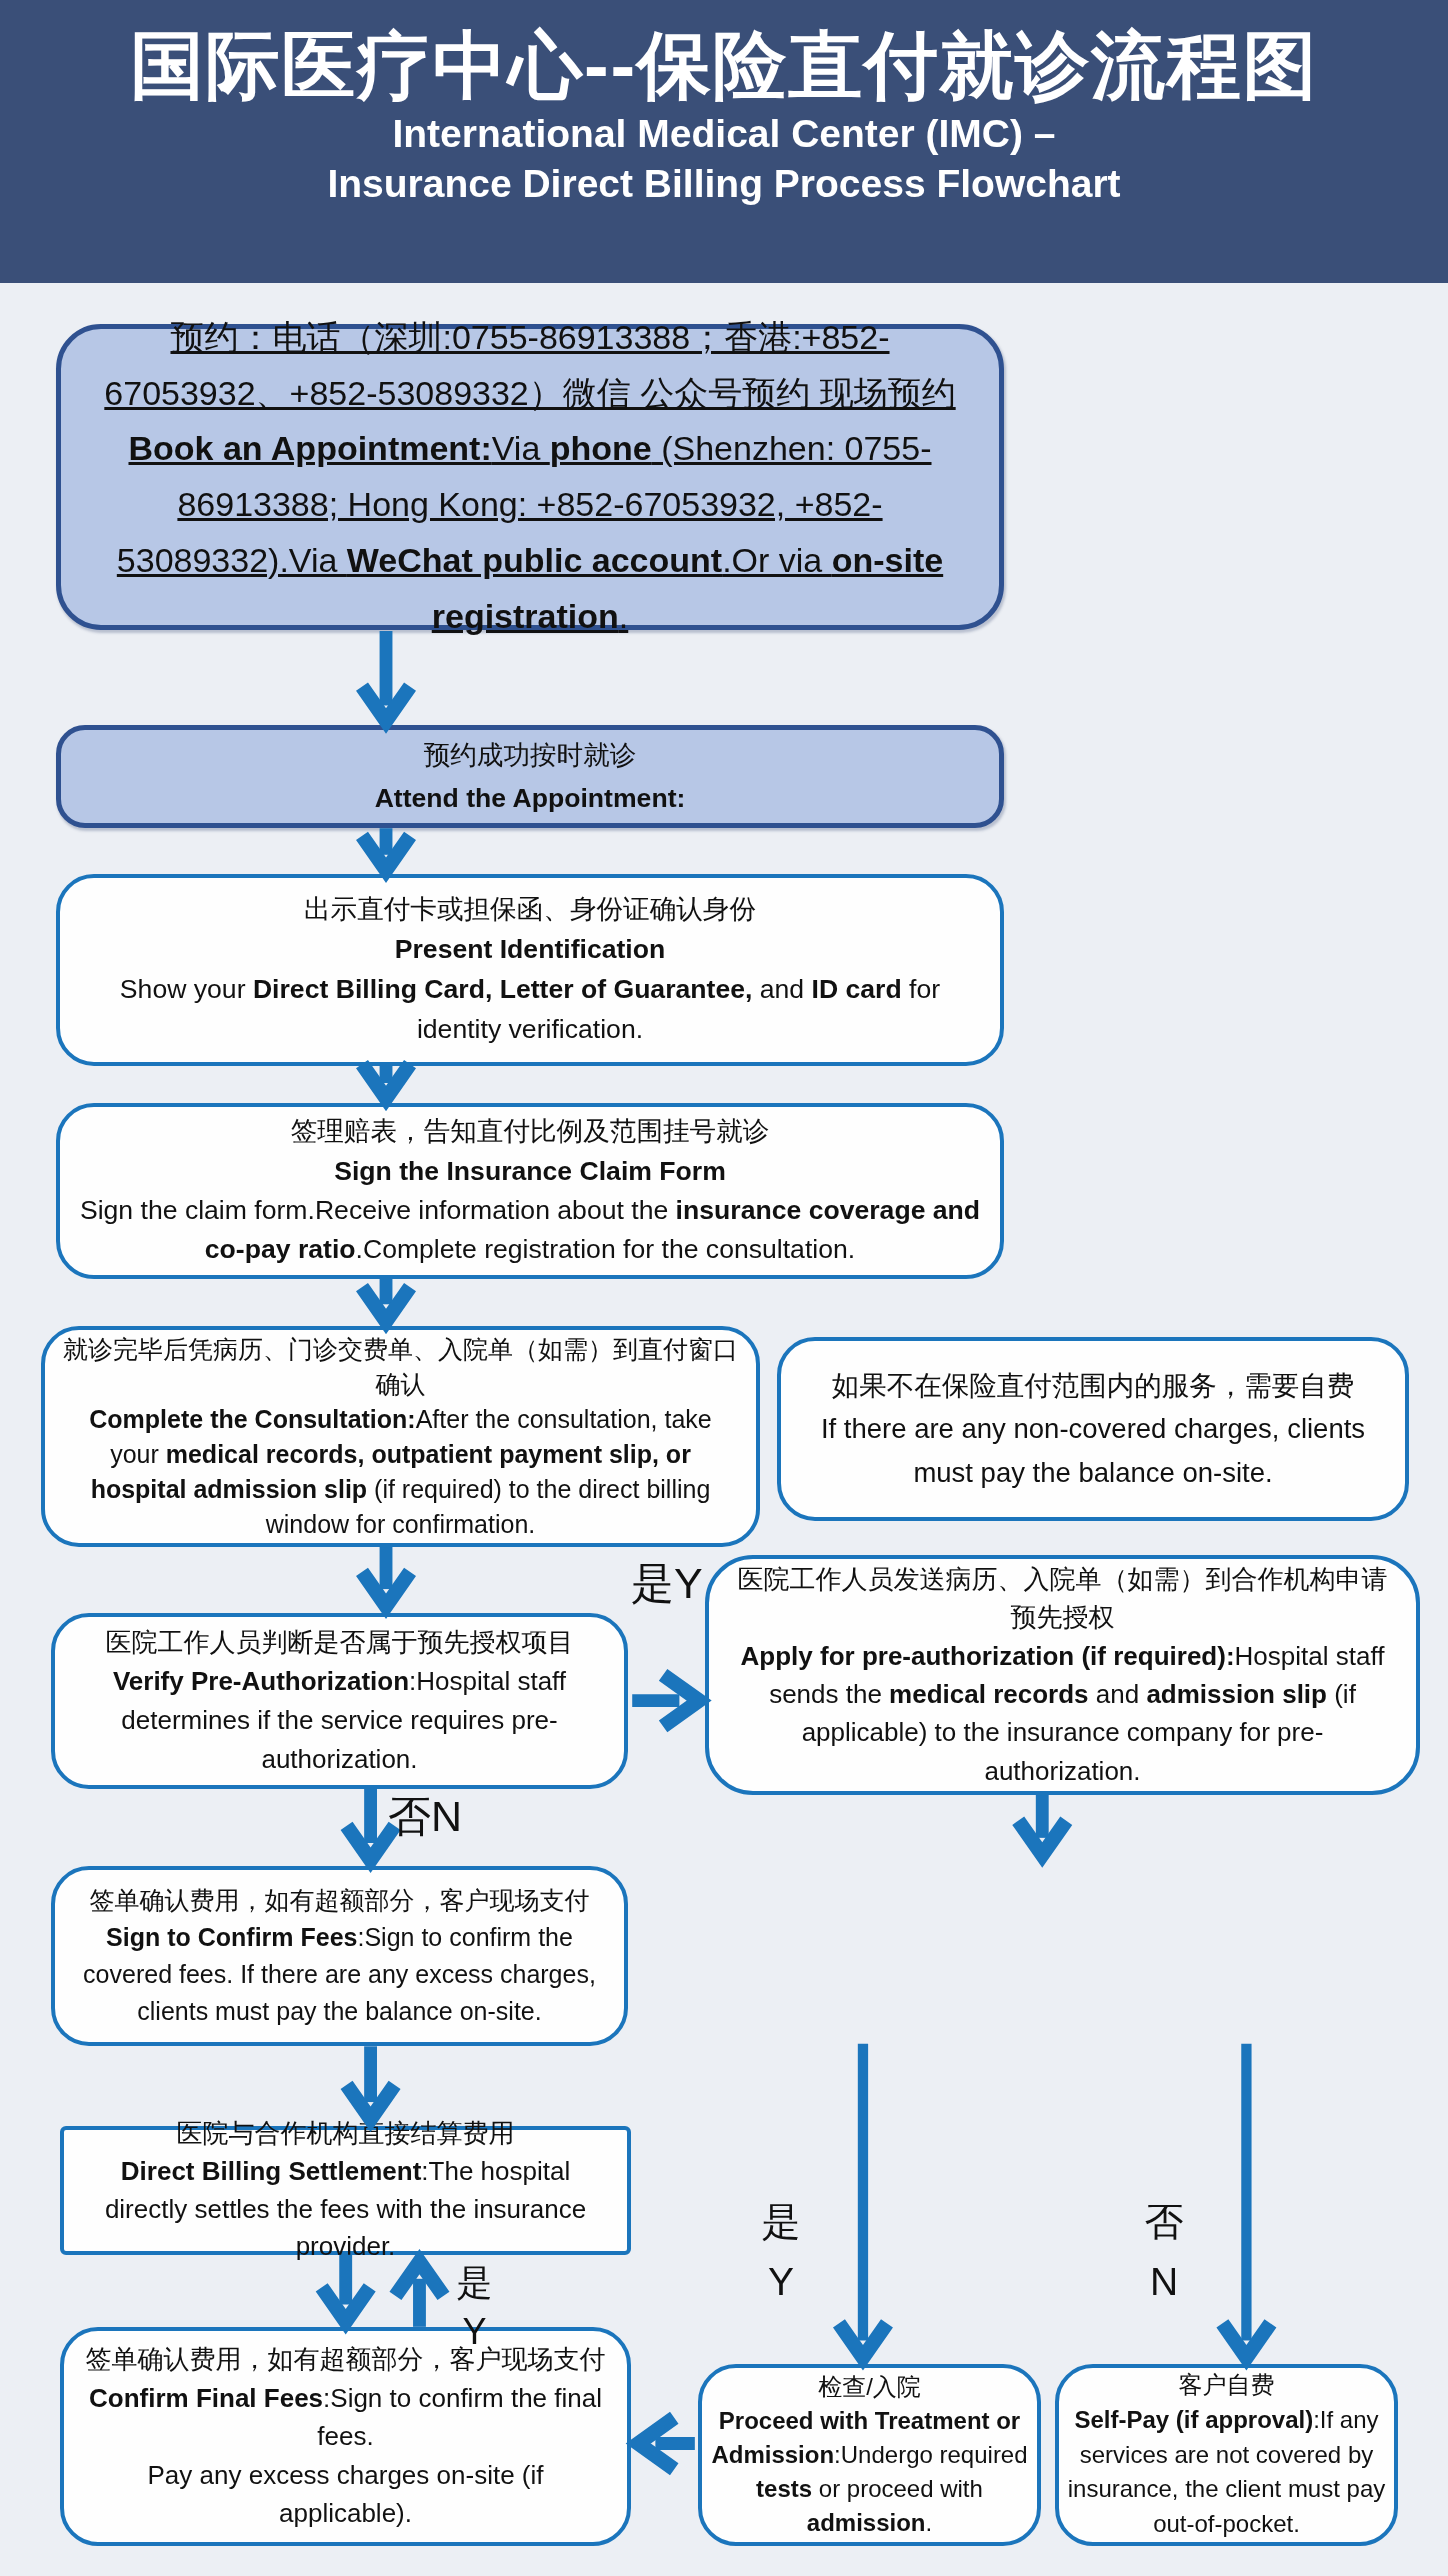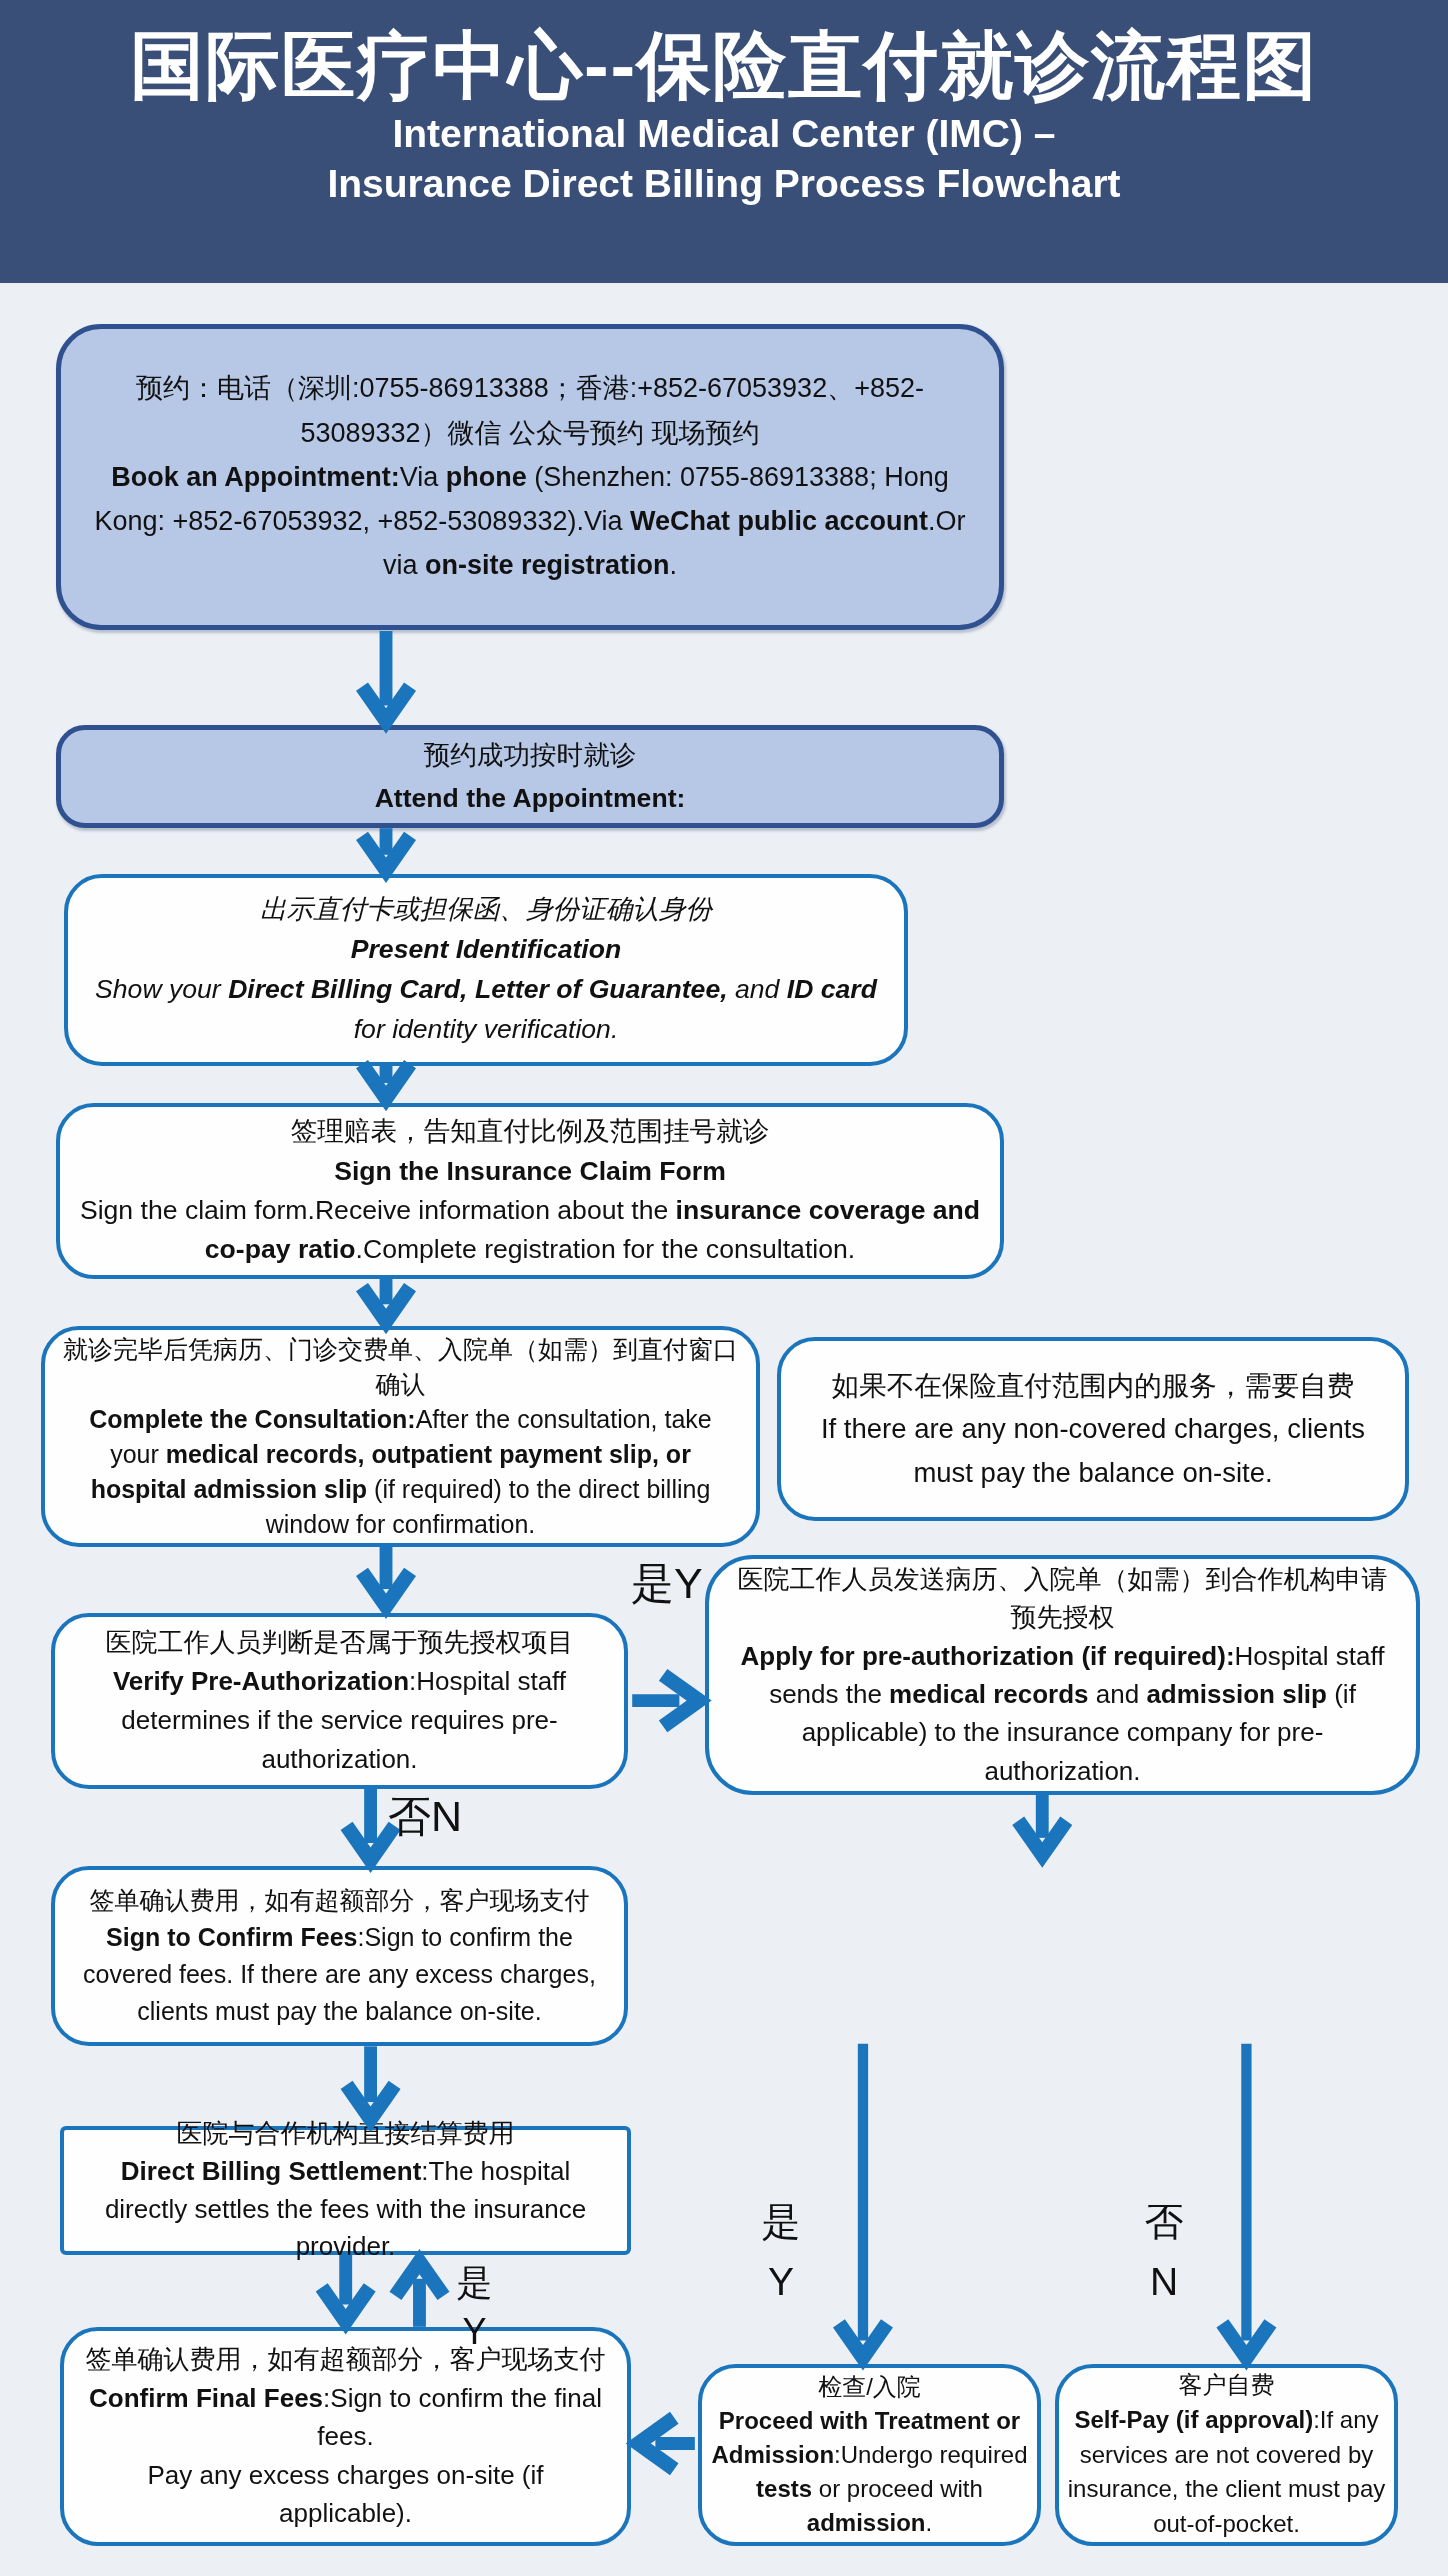--- a/index.html
+++ b/index.html
@@ -22,21 +22,21 @@
   .white{background:var(--box-white-fill);border:4.3px solid var(--box-white-border);border-radius:38px;}
   .b{font-weight:700;}
   .arrows{position:absolute;left:0;top:0;z-index:3;pointer-events:none;}
   .ar .stem{stroke:var(--arrow-color);stroke-width:15;fill:none;}
   .ar .stem-thin{stroke:var(--arrow-color);stroke-width:12;fill:none;}
   .ar .head{stroke:var(--arrow-color);stroke-width:17;fill:none;stroke-linejoin:miter;}
   .lbl{position:absolute;color:var(--text-color);font-size:43px;line-height:1.1;z-index:4;}
   .stack{text-align:center;font-size:39px;line-height:1.55;}
   .stack span{display:block;}
   
-  .t-book{font-size:27px;line-height:1.64;}
+  .t-book{font-size:34px;line-height:1.64;text-decoration:underline;}
   .t-attend{font-size:26.6px;line-height:1.6;}
   .t-present{font-size:26.6px;line-height:1.5;}
   .t-claim{font-size:26.6px;line-height:1.48;}
   .t-complete{font-size:25px;line-height:1.4;}
   .t-noncov{font-size:27.5px;line-height:1.58;}
   .t-verify{font-size:26px;line-height:1.5;}
   .t-apply{font-size:26px;line-height:1.48;}
   .t-signfees{font-size:25px;line-height:1.48;}
   .t-await{font-size:26.6px;line-height:1.5;}
   .t-settle{font-size:26px;line-height:1.45;}
@@ -115,21 +115,21 @@
   </svg>
 
   <div class="box light" style="left:56px;top:324px;width:948px;height:306px;">
     <div class="txt t-book"><span>预约：电话（深圳:0755-86913388；香港:+852-67053932、+852-53089332）微信 公众号预约 现场预约</span><br><span></span><span class="b">Book an Appointment:</span><span>Via </span><span class="b">phone</span><span> (Shenzhen: 0755-86913388; Hong Kong: +852-67053932, +852-53089332).Via </span><span class="b">WeChat public account</span><span>.Or via </span><span class="b">on-site registration</span><span>.</span></div>
   </div>
 
   <div class="box light" style="left:56px;top:725px;width:948px;height:103px;border-radius:29px;">
     <div class="txt t-attend"><span>预约成功按时就诊</span><br><span></span><span class="b">Attend the Appointment:</span></div>
   </div>
 
-  <div class="box white" style="left:64px;top:874px;width:844px;height:192px;font-style:italic;">
+  <div class="box white" style="left:56px;top:874px;width:948px;height:192px;">
     <div class="txt t-present"><span>出示直付卡或担保函、身份证确认身份</span><br><span></span><span class="b">Present Identification</span><span></span><br><span>Show your </span><span class="b">Direct Billing Card, Letter of Guarantee,</span><span> and </span><span class="b">ID card</span><span> for identity verification.</span></div>
   </div>
 
   <div class="box white" style="left:56px;top:1103px;width:948px;height:176px;">
     <div class="txt t-claim"><span>签理赔表，告知直付比例及范围挂号就诊</span><br><span></span><span class="b">Sign the Insurance Claim Form</span><span></span><br><span>Sign the claim form.Receive information about the </span><span class="b">insurance coverage and co-pay ratio</span><span>.Complete registration for the consultation.</span></div>
   </div>
 
   <div class="box white" style="left:41px;top:1326px;width:719px;height:221px;">
     <div class="txt t-complete"><span>就诊完毕后凭病历、门诊交费单、入院单（如需）到直付窗口确认</span><br><span></span><span class="b">Complete the Consultation:</span><span>After the consultation, take your </span><span class="b">medical records, outpatient payment slip, or hospital admission slip</span><span> (if required) to the direct billing window for confirmation.</span></div>
   </div>

